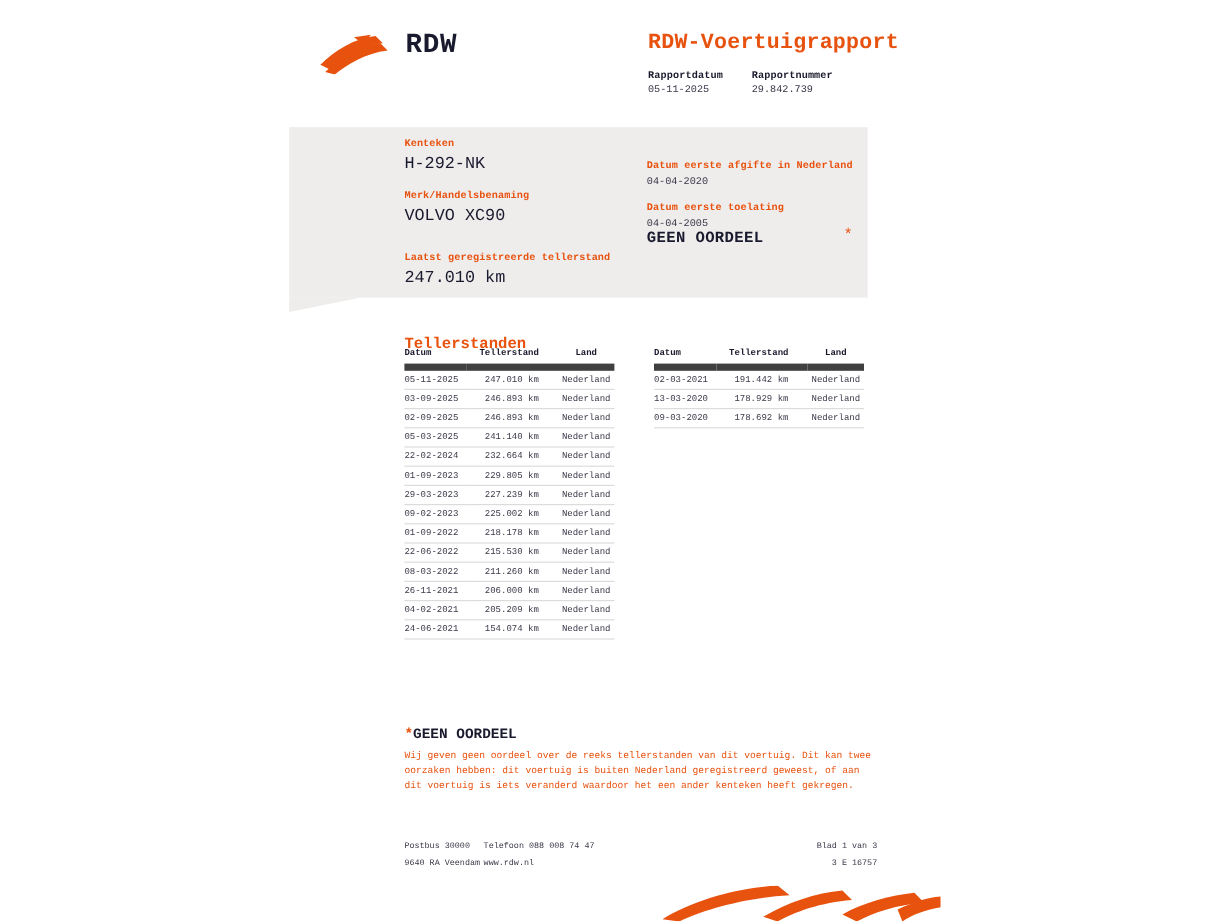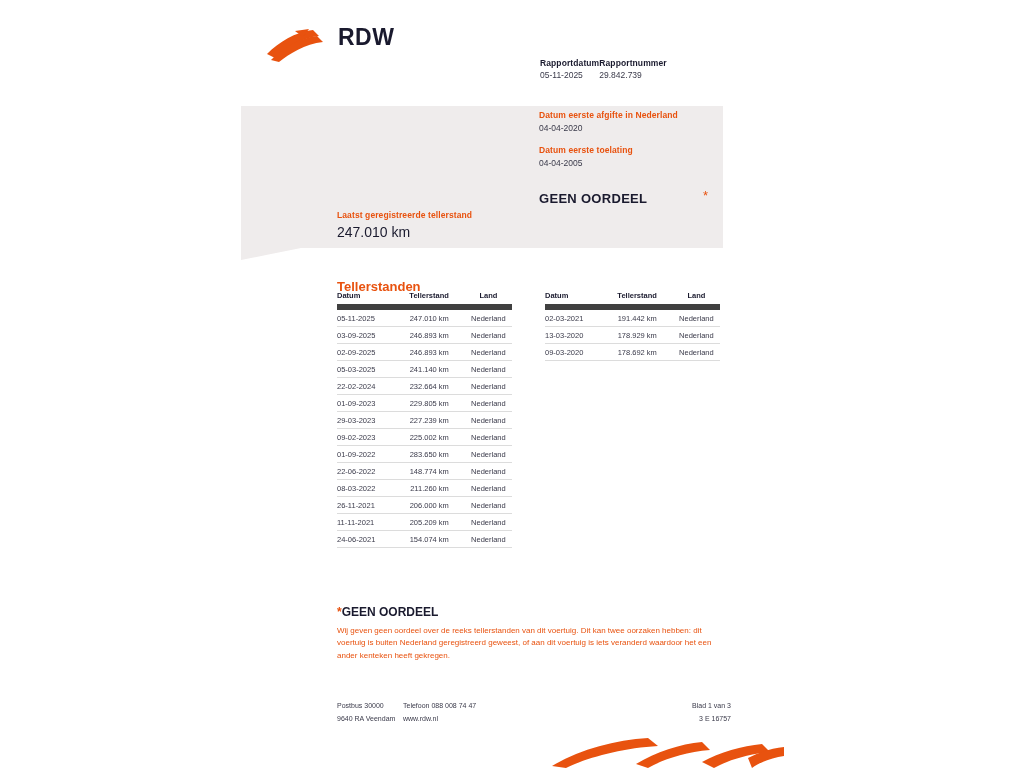--- a/index.html
+++ b/index.html
@@ -12,20 +12,21 @@
     background: #ffffff;
     font-family: "Liberation Sans", sans-serif;
     color: #1a1a2e;
     overflow: hidden;
     position: relative;
   }
   .page {
     position: relative;
     width: 1024px;
     height: 768px;
+    font-family: Liberation Mono, monospace;
   }
 
   
   .header {
     position: absolute;
     left: 0; top: 0;
     width: 1024px;
     height: 105px;
   }
   .logo-mark {
@@ -51,20 +52,21 @@
     font-size: 18px;
     font-weight: bold;
     color: #e8520f;
     letter-spacing: 0.2px;
   }
   .meta-row {
     position: absolute;
     left: 540px;
     top: 58px;
     display: flex;
+    gap: 24px;
   }
   .meta-block { display: flex; flex-direction: column; }
   .meta-label {
     font-size: 8.5px;
     font-weight: bold;
     color: #1a1a2e;
     letter-spacing: 0.1px;
     margin-bottom: 2px;
   }
   .meta-value {
@@ -92,21 +94,21 @@
   }
   .panel-left {
     position: absolute;
     left: 96px;
     top: 9px;
     width: 190px;
   }
   .panel-right {
     position: absolute;
     left: 298px;
-    top: 4px;
+    top: 27px;
     width: 175px;
   }
   .field-label {
     font-size: 8.5px;
     font-weight: bold;
     color: #e8520f;
     letter-spacing: 0.1px;
   }
   .field-value {
     font-size: 14px;
@@ -226,33 +228,40 @@
 
   <div class="header">
     <div class="logo-mark">
       <svg width="62" height="34" viewBox="0 0 62 34">
         <path d="M2 26 C14 14, 30 4, 48 2 L54 8 C36 10, 20 20, 10 30 Z" fill="#e8520f"></path>
         <path d="M6 32 C18 20, 34 10, 52 8 L58 14 C40 16, 24 26, 14 34 Z" fill="#e8520f"></path>
         <path d="M30 3 L44 1 L38 9 Z" fill="#e8520f"></path>
       </svg>
     </div>
     <div class="logo-text">RDW</div>
+    <div class="doc-title">RDW-Voertuigrapport</div>
     <div class="meta-row">
       <div class="meta-block">
         <div class="meta-label">Rapportdatum</div>
         <div class="meta-value">05-11-2025</div>
       </div>
       <div class="meta-block">
         <div class="meta-label">Rapportnummer</div>
         <div class="meta-value">29.842.739</div>
       </div>
     </div>
   </div>
 
   <div class="panel">
+    <div class="panel-left">
+      <div class="field-label">Kenteken</div>
+      <div class="field-value">H-292-NK</div>
+      <div class="field-label">Merk/Handelsbenaming</div>
+      <div class="field-value">VOLVO XC90</div>
+    </div>
     <div class="panel-right">
       <div class="field-label">Datum eerste afgifte in Nederland</div>
       <div class="field-value-sm">04-04-2020</div>
       <div class="field-label">Datum eerste toelating</div>
       <div class="field-value-sm">04-04-2005</div>
     </div>
     <div class="verdict">GEEN OORDEEL</div>
     <div class="verdict-star">*</div>
     <div class="panel-bottom">
       <div class="field-label">Laatst geregistreerde tellerstand</div>
@@ -307,40 +316,40 @@
           <td class="num">227.239 km</td>
           <td class="land">Nederland</td>
         </tr>
         <tr>
           <td>09-02-2023</td>
           <td class="num">225.002 km</td>
           <td class="land">Nederland</td>
         </tr>
         <tr>
           <td>01-09-2022</td>
-          <td class="num">283.650 km</td>
+          <td class="num">218.178 km</td>
           <td class="land">Nederland</td>
         </tr>
         <tr>
           <td>22-06-2022</td>
-          <td class="num">148.774 km</td>
+          <td class="num">215.530 km</td>
           <td class="land">Nederland</td>
         </tr>
         <tr>
           <td>08-03-2022</td>
           <td class="num">211.260 km</td>
           <td class="land">Nederland</td>
         </tr>
         <tr>
           <td>26-11-2021</td>
           <td class="num">206.000 km</td>
           <td class="land">Nederland</td>
         </tr>
         <tr>
-          <td>11-11-2021</td>
+          <td>04-02-2021</td>
           <td class="num">205.209 km</td>
           <td class="land">Nederland</td>
         </tr>
         <tr>
           <td>24-06-2021</td>
           <td class="num">154.074 km</td>
           <td class="land">Nederland</td>
         </tr>
       </tbody>
   </table>

